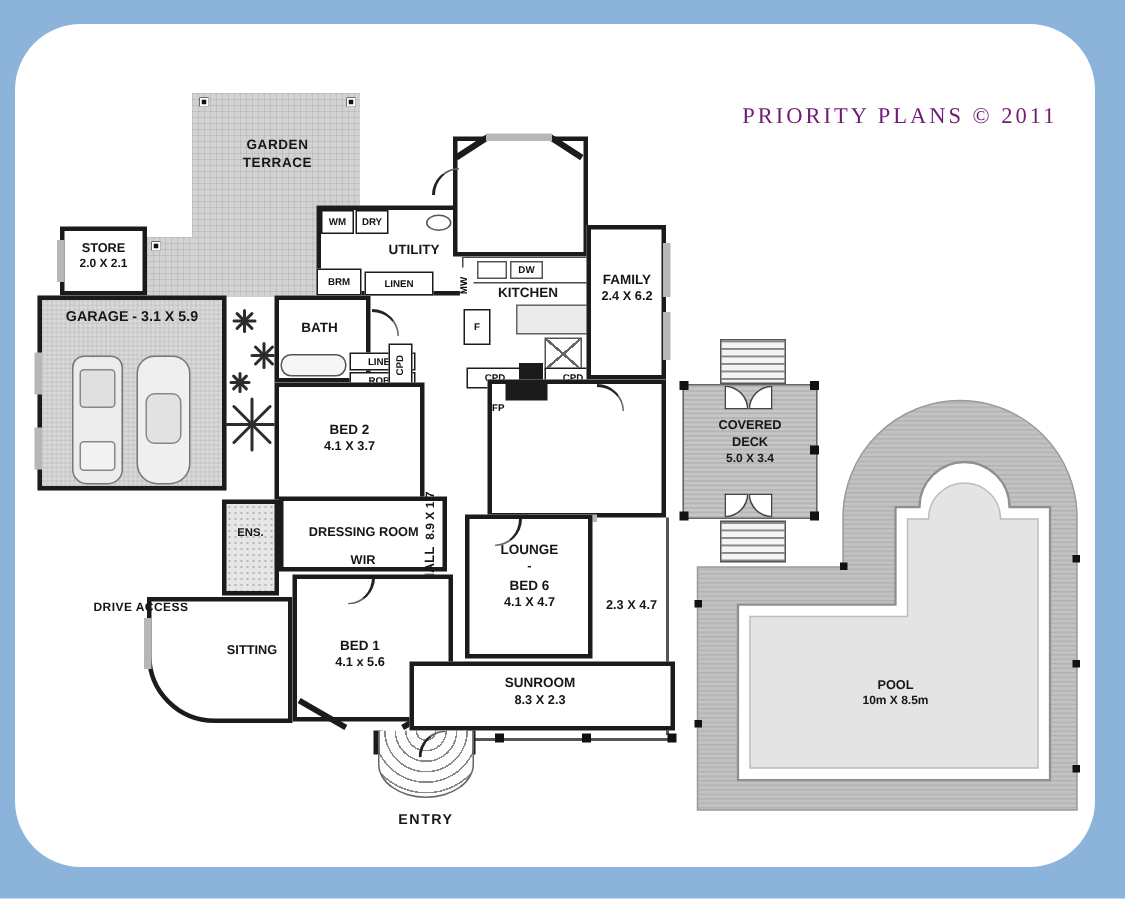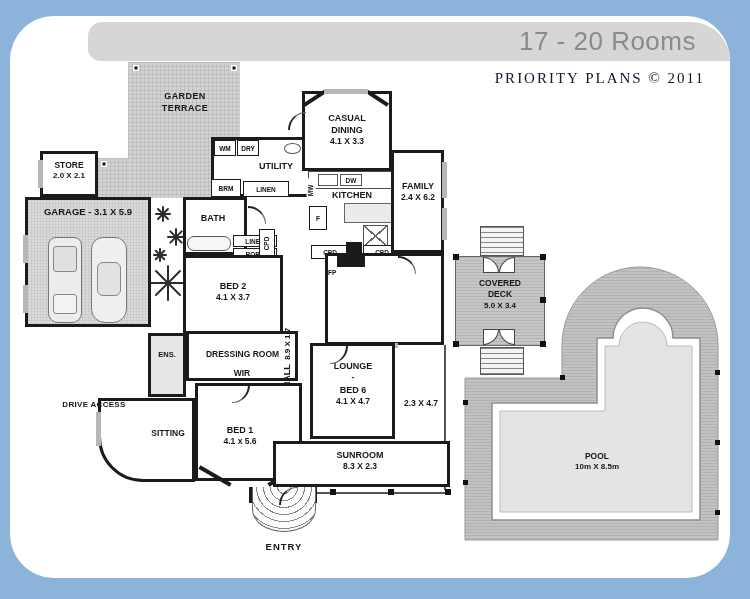--- a/index.html
+++ b/index.html
@@ -4,21 +4,21 @@
 <style>
   html,body{margin:0;padding:0;}
   #stage{position:relative;width:750px;height:599px;background:#8CB4DA;overflow:hidden;
          font-family:"Liberation Sans",sans-serif;}
   #card{position:absolute;left:10px;top:16px;width:720px;height:562px;background:#fff;border-radius:44px;}
   #banner{position:absolute;left:88px;top:22px;width:642px;height:39px;background:#D6D6D6;
           border-radius:16px 44px 0 14px;display:flex;align-items:center;justify-content:flex-end;
           padding-right:34px;box-sizing:border-box;}
   #banner .t{font-size:26px;color:#8A8A8A;letter-spacing:.5px;}
   #brand{position:absolute;right:45px;top:70px;font-family:"Liberation Serif",serif;
-         font-size:15px;color:#0f172a;letter-spacing:2px;}
+         font-size:15px;color:#701a75;letter-spacing:2px;}
   
   .abs{position:absolute;box-sizing:border-box;}
   .room{position:absolute;box-sizing:border-box;border:3px solid #1B1B1B;background:#fff;}
   .thin{position:absolute;box-sizing:border-box;border:1.5px solid #4a4a4a;background:#fff;}
   .gray-grid{background-color:#d2d2d2;background-image:linear-gradient(rgba(0,0,0,.08) 1px,transparent 1px),linear-gradient(90deg,rgba(0,0,0,.08) 1px,transparent 1px);background-size:4px 4px;}
   .grid-fine{background-color:#dadada;background-image:linear-gradient(rgba(0,0,0,.05) 1px,transparent 1px),linear-gradient(90deg,rgba(0,0,0,.05) 1px,transparent 1px);background-size:3px 3px;}
   .hlines{background-color:#c6c6c6;background-image:linear-gradient(rgba(0,0,0,.09) 1px,transparent 1px);background-size:3px 3px;}
   .dots{background-color:#e6e6e6;background-image:radial-gradient(#b5b5b5 .6px,transparent .7px);background-size:4px 4px;}
   .lbl{position:absolute;font-weight:700;color:#161616;text-align:center;line-height:1.35;}
   .n{display:block;font-size:9px;}
@@ -47,23 +47,20 @@
   .fan{position:absolute;border-radius:0 0 50% 50%;
        background:repeating-radial-gradient(circle at 50% 0,#fdfdfd 0 6px,#888 6px 7px);
        border:1px solid #666;border-top:0;}
 </style>
 </head>
 <body>
 
 <div id="stage">
   <div id="card"></div>
 
-  <div id="banner">
-    <span class="t">17 - 20 Rooms</span>
-  </div>
   <div id="brand">PRIORITY PLANS © 2011</div>
 
   <svg class="abs" style="left:455px;top:250px" width="290" height="300" viewBox="0 0 290 300">
     <defs>
       <pattern id="dkh" width="4" height="3" patternUnits="userSpaceOnUse">
         <rect width="4" height="3" fill="#c2c2c2"></rect>
           <rect width="4" height="1" fill="#b2b2b2"></rect>
       </pattern>
     </defs>
     <path d="M10,128 H107 V95 A78 78 0 1 1 263 95 V290 H10 Z" fill="url(#dkh)" stroke="#9a9a9a" stroke-width="1"></path>
@@ -173,24 +170,20 @@
   <div class="room" style="left:183px;top:255px;width:100px;height:80px;"></div>
   <div class="lbl" style="left:198px;top:280px;width:70px;">
     <span class="n">BED 2</span>
     <span class="d">4.1 X 3.7</span>
   </div>
 
   <div class="room" style="left:302px;top:91px;width:90px;height:80px;"></div>
   <div class="slant" style="left:302px;top:96px;width:26px;transform:rotate(-33deg);"></div>
   <div class="slant" style="left:364px;top:96px;width:26px;transform:rotate(33deg);"></div>
   <div class="win" style="left:324px;top:89px;width:44px;height:5px;"></div>
-  <div class="lbl" style="left:314px;top:112px;width:66px;">
-    <span class="n">CASUAL DINING</span>
-    <span class="d">4.1 X 3.3</span>
-  </div>
 
   <div class="thin" style="left:308px;top:171px;width:88px;height:18px;"></div>
   <div class="tinybox" style="left:318px;top:174px;width:20px;height:12px;border-width:1px;border-color:#555;"></div>
   <div class="tinybox" style="left:340px;top:174px;width:22px;height:12px;border-width:1px;border-color:#555;">
       <span>DW</span>
     </div>
   <div class="lbl" style="left:299px;top:186px;width:24px;transform:rotate(-90deg);">
     <span class="tinybox" style="position:static;border:0;font-size:6.5px;">MW</span>
   </div>
   <div class="tinybox" style="left:309px;top:206px;width:18px;height:24px;">

